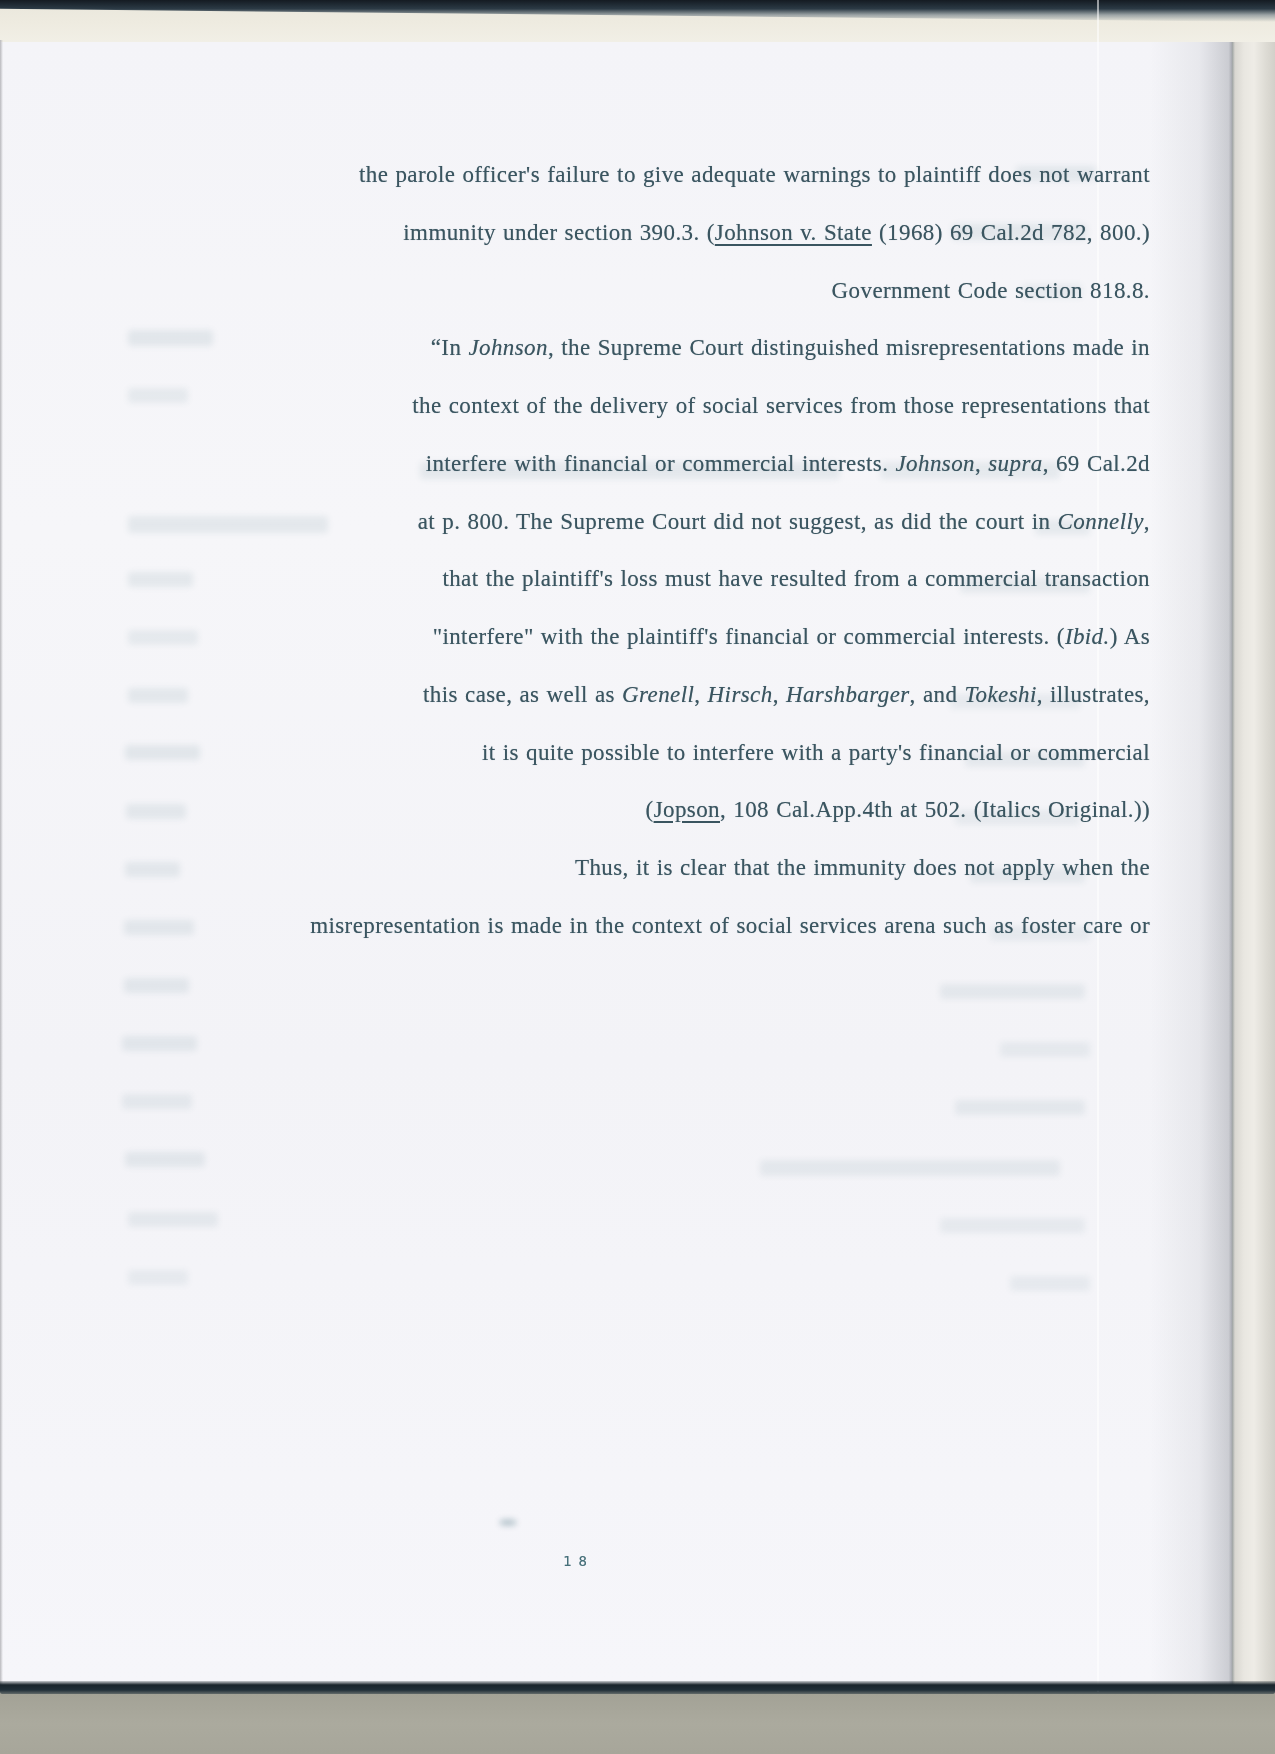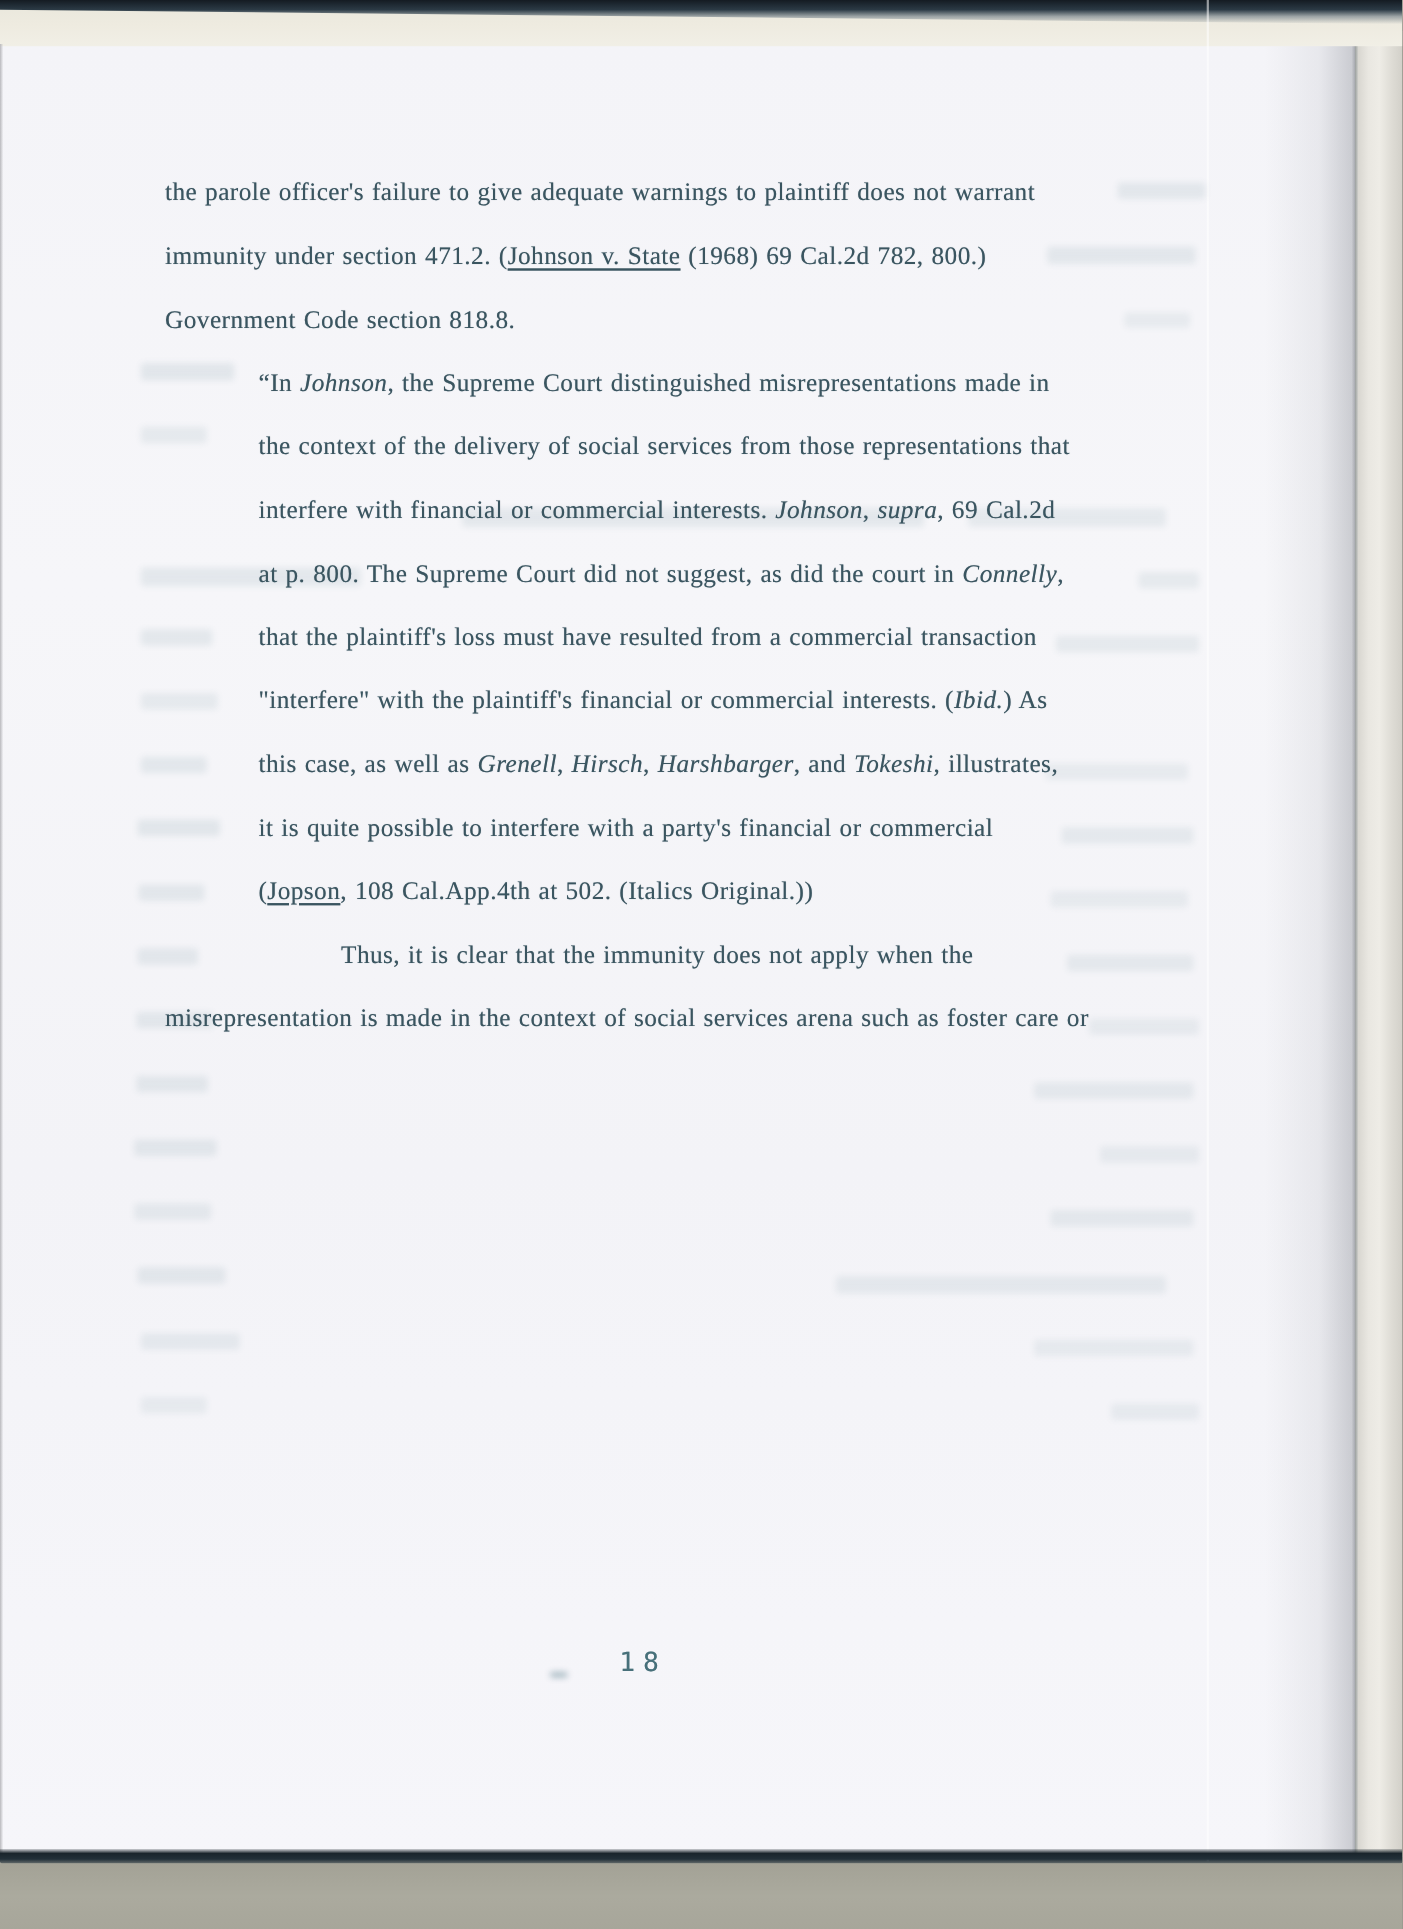--- a/index.html
+++ b/index.html
@@ -3,20 +3,21 @@
 <meta charset="utf-8">
 <style>
   html,body{margin:0;padding:0;background:#8f8e85;}
   #scan{
     position:relative;
     width:1275px;height:1754px;
     margin:0 auto;
     overflow:hidden;
     background:#a9a89c;
     font-family:"Liberation Serif", serif;
+    text-align:right;
   }
   
   #page{
     position:absolute;left:0;top:40px;width:1232px;height:1645px;
     background:linear-gradient(180deg,#f4f4f8 0%,#f6f6f9 30%,#f3f3f7 62%,#f6f6fa 100%);
   }
   
   #page-edge-shadow{
     position:absolute;left:1150px;top:40px;width:82px;height:1645px;
     background:linear-gradient(to right,rgba(120,125,135,0) 0%,rgba(120,125,135,0.10) 60%,rgba(95,100,110,0.28) 96%,rgba(70,75,85,0.45) 100%);
@@ -73,23 +74,23 @@
     height:57.75px;
     line-height:57.75px;
     white-space:pre;
   }
   .line.para{padding-left:160px;}
   .line.quote{padding-left:85px;}
   .it{font-style:italic;}
   .ul{text-decoration:underline;text-decoration-thickness:1.5px;text-underline-offset:4px;}
 
   #page-number{
-    position:absolute;left:563px;top:1497px;
+    position:absolute;left:563px;top:1553px;
     font-family:"DejaVu Sans Mono", monospace;
-    font-size:24px;letter-spacing:7px;
+    font-size:14px;letter-spacing:7px;
     color:#47707a;
     text-shadow:0 0 0.6px rgba(71,112,122,0.5);
   }
 
   
   .smudge{
     position:absolute;
     background:rgba(70,112,126,1);
     border-radius:3px;
     filter:blur(3px);
@@ -142,21 +143,21 @@
       <div class="smudge" style="left: 760px; top: 1160px; width: 300px; height: 16px; opacity: 0.09;"></div>
       <div class="smudge" style="left: 128px; top: 1212px; width: 90px; height: 15px; opacity: 0.09;"></div>
       <div class="smudge" style="left: 940px; top: 1218px; width: 145px; height: 15px; opacity: 0.08;"></div>
       <div class="smudge" style="left: 128px; top: 1270px; width: 60px; height: 15px; opacity: 0.08;"></div>
       <div class="smudge" style="left: 1010px; top: 1276px; width: 80px; height: 15px; opacity: 0.08;"></div>
       <div class="smudge" style="left: 500px; top: 1520px; width: 16px; height: 5px; opacity: 0.45;"></div>
     </div>
 
   <div id="text-block">
       <div class="line flush"><span>the parole officer's failure to give adequate warnings to plaintiff does not warrant</span></div>
-      <div class="line flush"><span>immunity under section 471.2. (</span><span class="ul">Johnson v. State</span><span> (1968) 69 Cal.2d 782, 800.)</span></div>
+      <div class="line flush"><span>immunity under section 390.3. (</span><span class="ul">Johnson v. State</span><span> (1968) 69 Cal.2d 782, 800.)</span></div>
       <div class="line flush"><span>Government Code section 818.8.</span></div>
       <div class="line quote"><span>“In </span><span class="it">Johnson</span><span>, the Supreme Court distinguished misrepresentations made in</span></div>
       <div class="line quote"><span>the context of the delivery of social services from those representations that</span></div>
       <div class="line quote"><span>interfere with financial or commercial interests. </span><span class="it">Johnson</span><span>, </span><span class="it">supra</span><span>, 69 Cal.2d</span></div>
       <div class="line quote"><span>at p. 800. The Supreme Court did not suggest, as did the court in </span><span class="it">Connelly</span><span>,</span></div>
       <div class="line quote"><span>that the plaintiff's loss must have resulted from a commercial transaction</span></div>
       <div class="line quote"><span>"interfere" with the plaintiff's financial or commercial interests. (</span><span class="it">Ibid.</span><span>) As</span></div>
       <div class="line quote"><span>this case, as well as </span><span class="it">Grenell</span><span>, </span><span class="it">Hirsch</span><span>, </span><span class="it">Harshbarger</span><span>, and </span><span class="it">Tokeshi</span><span>, illustrates,</span></div>
       <div class="line quote"><span>it is quite possible to interfere with a party's financial or commercial</span></div>
       <div class="line quote"><span>(</span><span class="ul">Jopson</span><span>, 108 Cal.App.4th at 502. (Italics Original.))</span></div>

